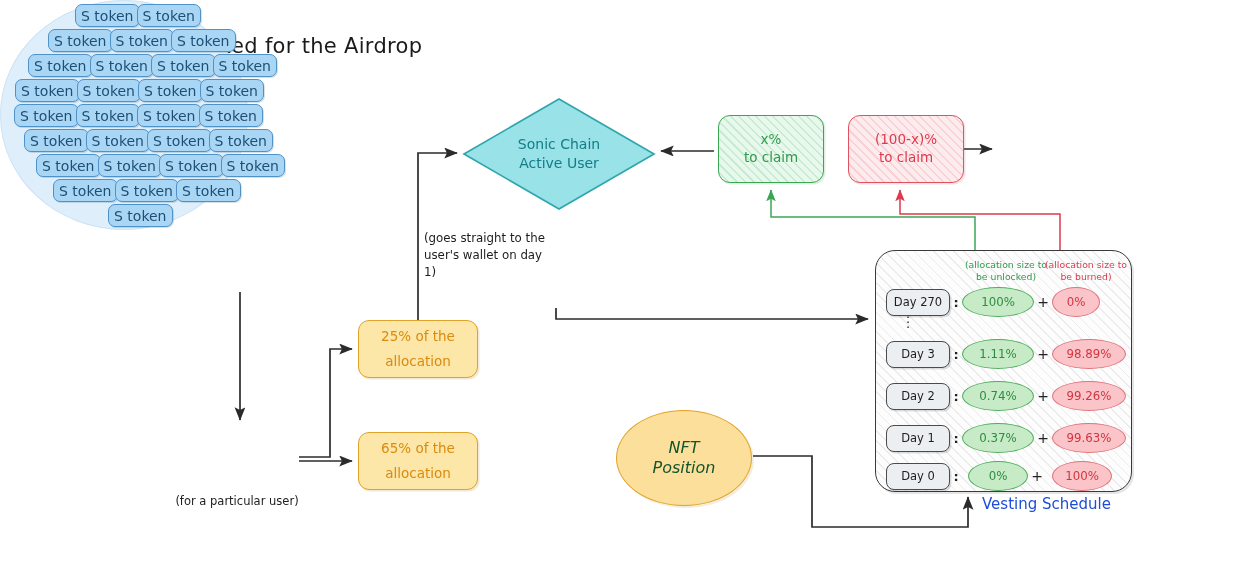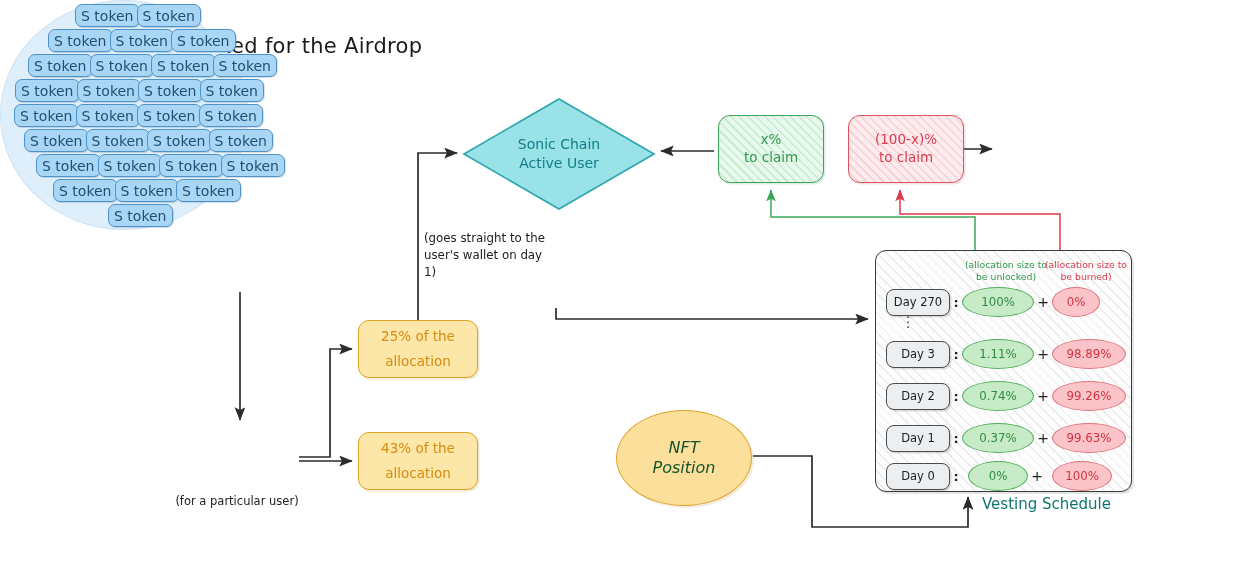--- a/index.html
+++ b/index.html
@@ -86,26 +86,26 @@
     left:997px;top:104px;width:142px;height:86px;border-radius:14px;
     background:#f9c3c6;border:1.7px solid #e0737b;color:#d4333f;
     flex-direction:column;font-size:19px;line-height:1.25;
     box-shadow:2px 2px 0 rgba(190,60,80,.16);
   }
 
   
   .annot{position:absolute;color:#1c1c1c;font-size:11.8px;line-height:1.42;text-align:left;}
   #annot-wallet{left:424px;top:230px;width:130px;}
   #annot-claimday{left:563px;top:298px;width:280px;}
-  #vesting-label{left:982px;top:494px;width:160px;font-size:15px;color:#0f766e;}
+  #vesting-label{left:982px;top:494px;width:160px;font-size:15px;color:#1d4ed8;}
 
   
   #vesting-panel{
     position:absolute;left:875px;top:250px;width:255px;height:240px;
-    border:1.8px solid #3a3a3a;border-radius:11px;
+    border:1.8px solid #3a3a3a;border-radius:20px;
     background:
       repeating-linear-gradient(45deg,rgba(120,120,120,.13) 0 1.2px,rgba(255,255,255,0) 1.2px 7px),
       #fdfdfd;
     box-shadow:2px 2px 0 rgba(0,0,0,.10);
   }
   .vhead{position:absolute;top:8px;font-size:9.3px;line-height:1.3;text-align:center;width:96px;}
   #vhead-unlocked{left:82px;color:#2f9a4d;}
   #vhead-burned{left:162px;color:#dd3a4d;}
 
   .vrow{position:absolute;left:10px;width:238px;height:30px;display:flex;align-items:center;}
@@ -236,21 +236,21 @@
 
 
   <div class="node" id="airdrop-caption">(for a particular user)</div>
 
   <div class="node orange-box" id="alloc-25">
     <span>25% of the</span>
     <span>allocation</span>
   </div>
 
   <div class="node orange-box" id="alloc-75">
-    <span>43% of the</span>
+    <span>65% of the</span>
     <span>allocation</span>
   </div>
 
   <div class="node" id="nft-position">
     <span>NFT</span>
     <span>Position</span>
   </div>
 
   <div class="annot" id="annot-wallet">(goes straight to the user's wallet on day 1)</div>
   <div class="annot" id="vesting-label">Vesting Schedule</div>

